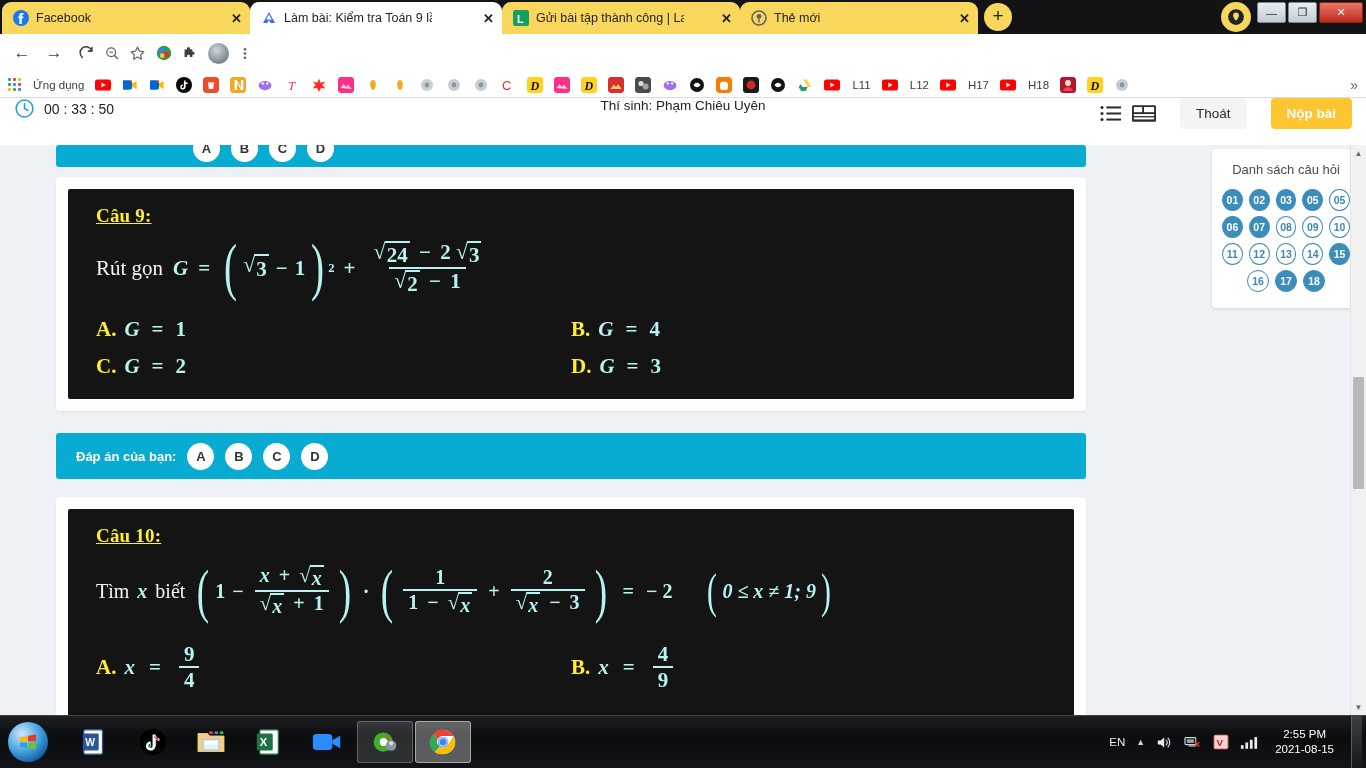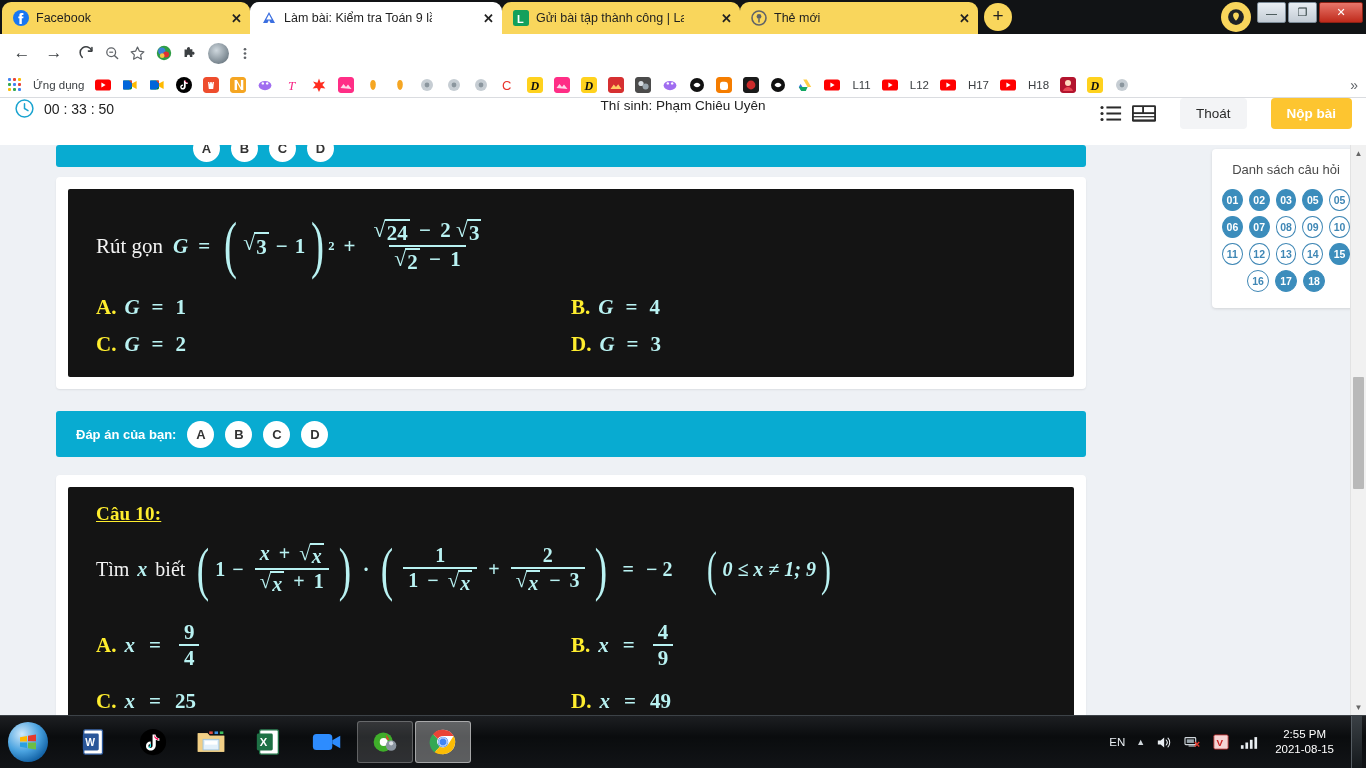--- a/index.html
+++ b/index.html
@@ -579,20 +579,21 @@
             <div class="inner">
               <div class="opt-circle">A</div>
               <div class="opt-circle">B</div>
               <div class="opt-circle">C</div>
               <div class="opt-circle">D</div>
             </div>
           </div>
 
           <div class="qcard" style="margin-top:10px;">
             <div class="qdark">
+              <div class="qtitle">Câu 9:</div>
 
               <div class="qstem">
                 <span class="vi">Rút gọn</span>
                 <span class="mathvar" style="margin-left:8px">G</span>
                 <span class="mnum" style="margin:0 8px">=</span>
 
                 <span class="paren big">(</span>
                 <span class="sqrt">
                   <span class="radical">√</span>
                   <span class="rad-body mnum">3</span>

